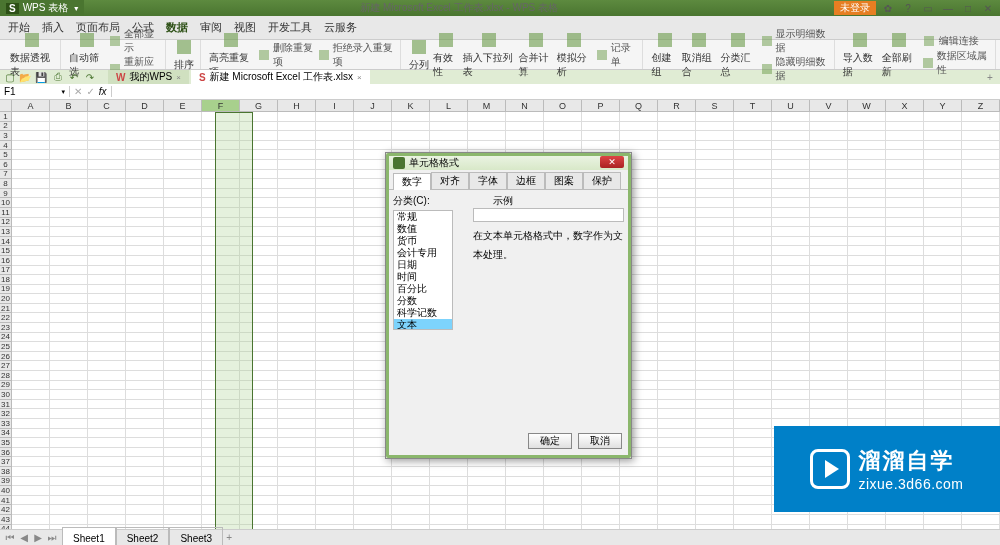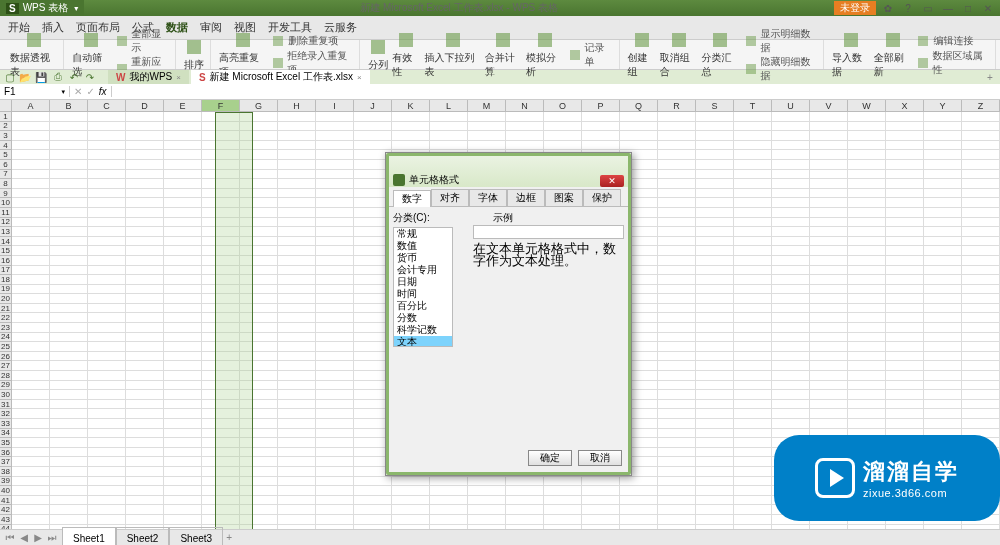--- a/index.html
+++ b/index.html
@@ -60,48 +60,48 @@
     
     .sheet-tabs { position: absolute; bottom: 0; left: 0; right: 0; height: 16px; background: #e8e8e8; display: flex; align-items: center; font-size: 10px; border-top: 1px solid #ccc; }
     .sheet-nav { display: flex; gap: 2px; padding: 0 4px; }
     .sheet-nav-btn { width: 12px; text-align: center; color: #888; cursor: pointer; }
     .sheet-tab { padding: 0 10px; height: 22px; display: flex; align-items: center; border: 1px solid #bbb; border-bottom: none; cursor: pointer; }
     .sheet-tab.active { background: #fff; }
     
     
     .dialog-overlay { position: absolute; top: 152px; left: 385px; width: 247px; background: #f0f0f0; border: 1px solid #888; box-shadow: 2px 2px 8px rgba(0,0,0,0.4); font-size: 10px; }
     .dialog-chrome { border: 3px solid #8bb76c; border-radius: 2px; }
-    .dialog-title { height: 31px; background: linear-gradient(#eaf3e2, #d8e8c8); display: flex; align-items: flex-end; padding: 0 4px; justify-content: space-between; }
+    .dialog-title { height: 14px; background: linear-gradient(#eaf3e2, #d8e8c8); display: flex; align-items: flex-start; padding: 0 4px; justify-content: space-between; }
     .dialog-title-left { display: flex; align-items: center; gap: 4px; }
     .dialog-title-icon { width: 12px; height: 12px; background: #4a7530; border-radius: 2px; }
     .dialog-close { width: 24px; height: 12px; background: linear-gradient(#d44, #a22); color: #fff; text-align: center; font-size: 9px; border-radius: 2px; cursor: pointer; display: flex; align-items: center; justify-content: center; }
     .dialog-tabs { display: flex; background: #f0f0f0; border-bottom: 1px solid #bbb; padding-top: 2px; padding-left: 4px; gap: 0; }
     .dialog-tab { padding: 1px 8px; border: 1px solid #bbb; border-bottom: none; background: #e8e8e8; cursor: pointer; font-size: 10px; }
     .dialog-tab.active { background: #fff; position: relative; top: 1px; }
     .dialog-body { background: #f0f0f0; padding: 4px; display: flex; gap: 20px; }
     .category-panel { width: 60px; }
     .category-label { font-size: 10px; margin-bottom: 2px; }
     .category-list { border: 1px solid #bbb; background: #fff; height: 120px; overflow: hidden; }
     .category-item { padding: 0 3px; font-size: 10px; line-height: 12px; cursor: pointer; }
     .category-item.selected { background: #7dd3fc; }
     .sample-panel { flex: 1; }
     .sample-label { font-size: 10px; margin-left: 20px; }
     .sample-box { border: 1px solid #bbb; background: #fff; height: 14px; margin-bottom: 4px; }
-    .sample-desc { font-size: 13px; line-height: 12px; }
+    .sample-desc { font-size: 10px; line-height: 19px; }
     .dialog-spacer { height: 56px; background: #f0f0f0; }
     .dialog-buttons { display: flex; justify-content: flex-end; gap: 6px; padding: 4px 6px 6px; background: #f0f0f0; margin-top: 39px; }
     .dialog-btn { width: 44px; height: 16px; border: 1px solid #888; background: linear-gradient(#fff, #e0e0e0); font-size: 10px; cursor: pointer; display: flex; align-items: center; justify-content: center; }
     
     
-    .watermark { position: absolute; right: 0; bottom: 24px; width: 226px; height: 86px; background: #0080c8; color: #fff; display: flex; align-items: center; justify-content: center; gap: 8px; border-radius: 25px; }
+    .watermark { position: absolute; right: 0; bottom: 33px; width: 226px; height: 86px; background: #0080c8; color: #fff; display: flex; align-items: center; justify-content: center; gap: 8px; }
     .watermark-logo { width: 40px; height: 40px; border: 3px solid #fff; border-radius: 8px; display: flex; align-items: center; justify-content: center; }
     .watermark-logo::after { content: ''; width: 0; height: 0; border-left: 14px solid #fff; border-top: 9px solid transparent; border-bottom: 9px solid transparent; margin-left: 3px; }
     .watermark-text { display: flex; flex-direction: column; }
     .watermark-cn { font-size: 22px; font-weight: bold; letter-spacing: 2px; }
-    .watermark-url { font-size: 11px; letter-spacing: 0.5px; }
+    .watermark-url { font-size: 14px; letter-spacing: 0.5px; }
     
     svg { display: block; }
   </style>
 </head>
 <body>
 
 <div class="title-bar">
   <div class="logo">
     <span class="logo-s">S</span>
     <span>WPS 表格</span>
@@ -184,21 +184,21 @@
     </div>
     <div class="ribbon-group">
       <div class="ribbon-btn">
         <div class="ribbon-icon ribbon-icon-lg">
           <svg width="18" height="18">
             <rect x="2" y="2" width="14" height="14" fill="#6b9b4a" opacity="0.6"></rect>
           </svg>
         </div>
         <div class="ribbon-label">高亮重复项</div>
       </div>
-      <div style="display: flex; flex-direction: column; gap: 0px;">
+      <div style="display: flex; flex-direction: row; gap: 0px;">
         <div class="ribbon-btn-h">
           <span class="ribbon-icon">
             <svg width="10" height="10">
               <rect width="10" height="10" fill="#6b9b4a" opacity="0.5"></rect>
             </svg>
           </span>
           <span>删除重复项</span>
         </div>
         <div class="ribbon-btn-h">
           <span class="ribbon-icon">

